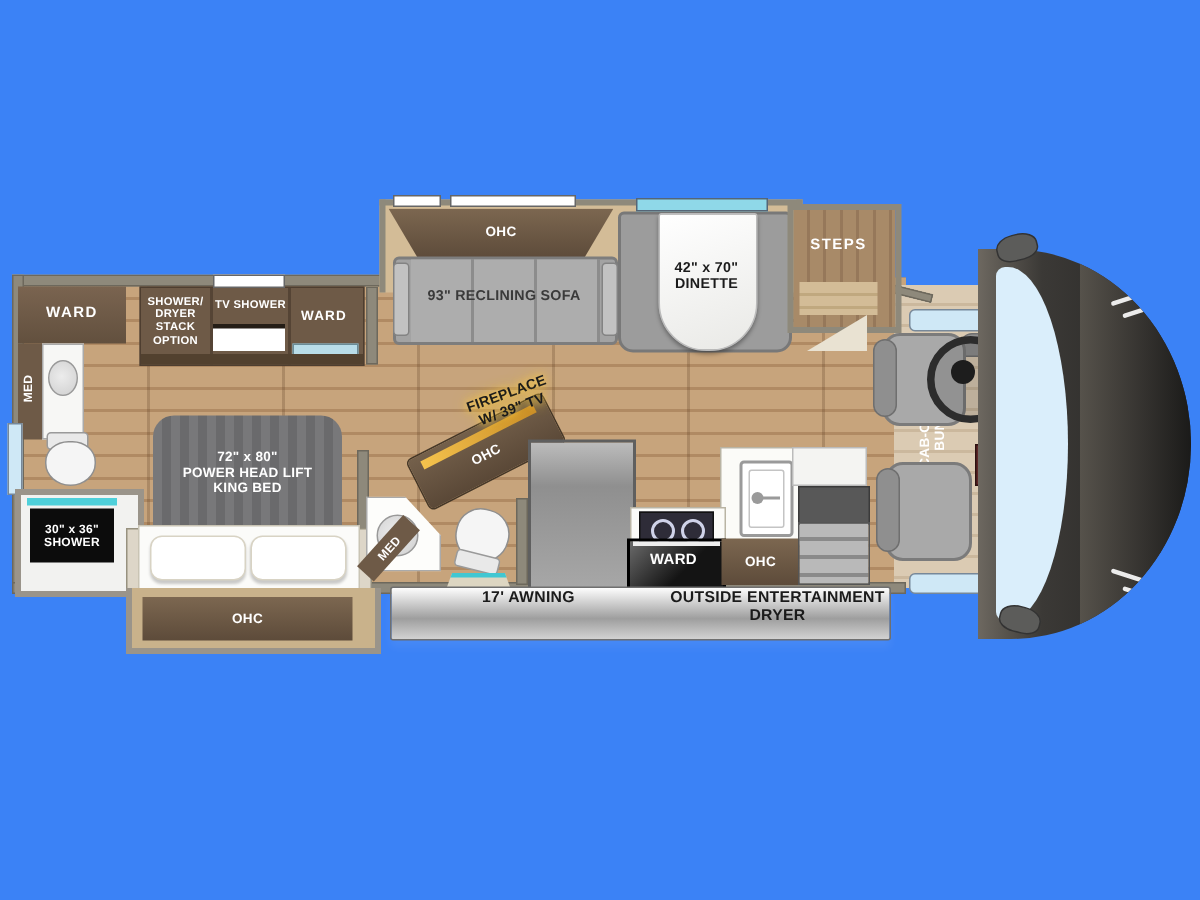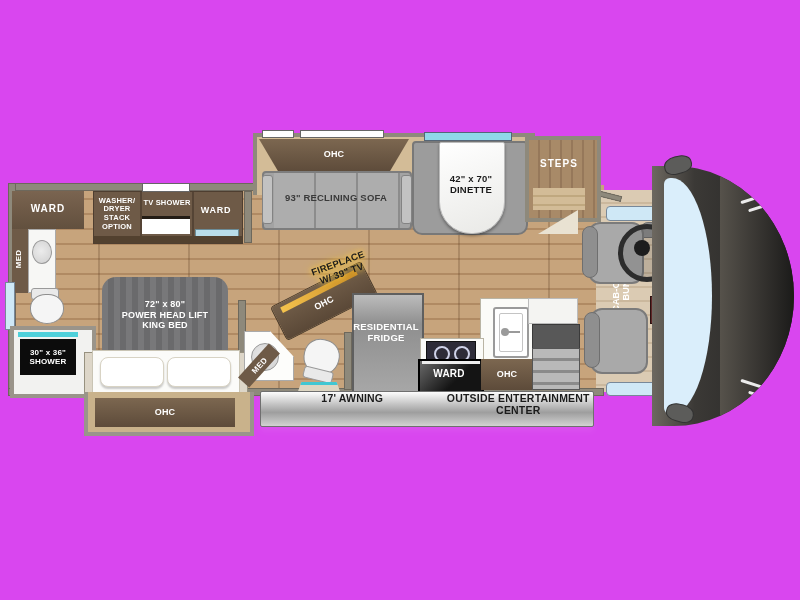--- a/index.html
+++ b/index.html
@@ -1,16 +1,16 @@
 <!DOCTYPE html>
 <html><head>
 <meta charset="utf-8">
 <style>
   html,body{margin:0;padding:0;background:#000;}
-  .stage{position:relative;width:800px;height:600px;background:#d946ef;overflow:hidden;
+  .stage{position:relative;width:800px;height:600px;background:#3b82f6;overflow:hidden;
          font-family:"Liberation Sans",sans-serif;}
   .abs{position:absolute;}
   .lbl{font-weight:bold;color:#fff;text-align:center;white-space:pre-line;line-height:1.15;
        letter-spacing:.2px;display:flex;align-items:center;justify-content:center;}
   .lbl-dark{color:#1b1b1b;}
   
   .main-floor{left:10px;top:185px;width:594px;height:207px;
     background:repeating-linear-gradient(180deg,#c7a47c 0 13px,#b08a63 13px 15px),#c7a47c;}
   .main-floor:after{content:"";position:absolute;inset:0;
     background:repeating-linear-gradient(90deg,rgba(0,0,0,0) 0 88px,rgba(90,60,35,.25) 88px 90px);}
@@ -175,21 +175,21 @@
   <div class="abs lbl" style="left:20px;top:341px;width:56px;height:32px;font-size:8px;">30" x 36"
 SHOWER</div>
 
   <div class="abs wd-unit">
     <div class="wd-sep" style="left:46px;"></div>
     <div class="wd-sep" style="left:98px;"></div>
     <div class="tv-white"></div>
     <div class="ward-drawer"></div>
     <div class="wd-ledge"></div>
   </div>
-  <div class="abs lbl" style="left:94px;top:194px;width:46px;height:40px;font-size:7.5px;">WASHER/
+  <div class="abs lbl" style="left:94px;top:194px;width:46px;height:40px;font-size:7.5px;">SHOWER/
 DRYER
 STACK
 OPTION</div>
   <div class="abs lbl" style="left:140px;top:197px;width:54px;height:12px;font-size:7.5px;">TV SHOWER</div>
   <div class="abs lbl" style="left:192px;top:203px;width:48px;height:14px;font-size:9px;letter-spacing:.8px;">WARD</div>
   <div class="abs win-white" style="left:142px;top:183px;width:46px;height:7px;"></div>
 
   <div class="abs nightstand" style="left:84px;"></div>
   <div class="abs nightstand" style="left:226px;"></div>
   <div class="abs bed-head"></div>
@@ -213,22 +213,20 @@
   <div class="abs sink-round" style="left:251px;top:343px;width:26px;height:26px;"></div>
   <div class="abs med-wall-mid"></div>
   <div class="abs lbl" style="left:240px;top:360px;width:40px;height:12px;font-size:8px;transform:rotate(-48deg);">MED</div>
   <div class="abs toilet-mid">
     <div class="toilet" style="position:absolute;left:0;top:0;width:34px;height:34px;"></div>
     <div class="toilet-tank" style="position:absolute;left:4px;top:30px;width:28px;height:10px;"></div>
   </div>
   <div class="abs mat-mid"></div>
 
   <div class="abs fridge"></div>
-  <div class="abs lbl" style="left:352px;top:318px;width:68px;height:30px;font-size:9.5px;">RESIDENTIAL
-FRIDGE</div>
   <div class="abs counter-a"></div>
   <div class="abs counter-b"></div>
   <div class="abs sink-kitchen">
     <div style="position:absolute;left:4px;top:4px;right:4px;bottom:4px;border:1px solid #c4c4c4;border-radius:2px;"></div>
     <div style="position:absolute;left:6px;top:19px;width:8px;height:8px;background:#9a9a9a;border-radius:50%;"></div>
     <div style="position:absolute;left:13px;top:22px;width:12px;height:2px;background:#9a9a9a;"></div>
   </div>
   <div class="abs cooktop">
     <div class="burner" style="left:7px;"></div>
     <div class="burner" style="left:27px;"></div>
@@ -268,16 +266,16 @@
     <div class="speed-line" style="left:96px;top:40px;width:22px;"></div>
     <div class="speed-line" style="left:88px;top:218px;width:34px;transform:rotate(18deg);"></div>
     <div class="speed-line" style="left:96px;top:228px;width:22px;transform:rotate(18deg);"></div>
   </div>
   <div class="abs mirror" style="left:664px;top:156px;width:26px;height:16px;transform:rotate(-14deg);"></div>
   <div class="abs mirror" style="left:666px;top:404px;width:26px;height:16px;transform:rotate(14deg);"></div>
 
   <div class="abs awning">
     <div class="lbl lbl-dark" style="width:55%;font-size:10.5px;">17' AWNING</div>
     <div class="lbl lbl-dark" style="width:45%;font-size:10.5px;">OUTSIDE ENTERTAINMENT
-CENTER</div>
+DRYER</div>
   </div>
 
 </div>
 
 </body></html>

